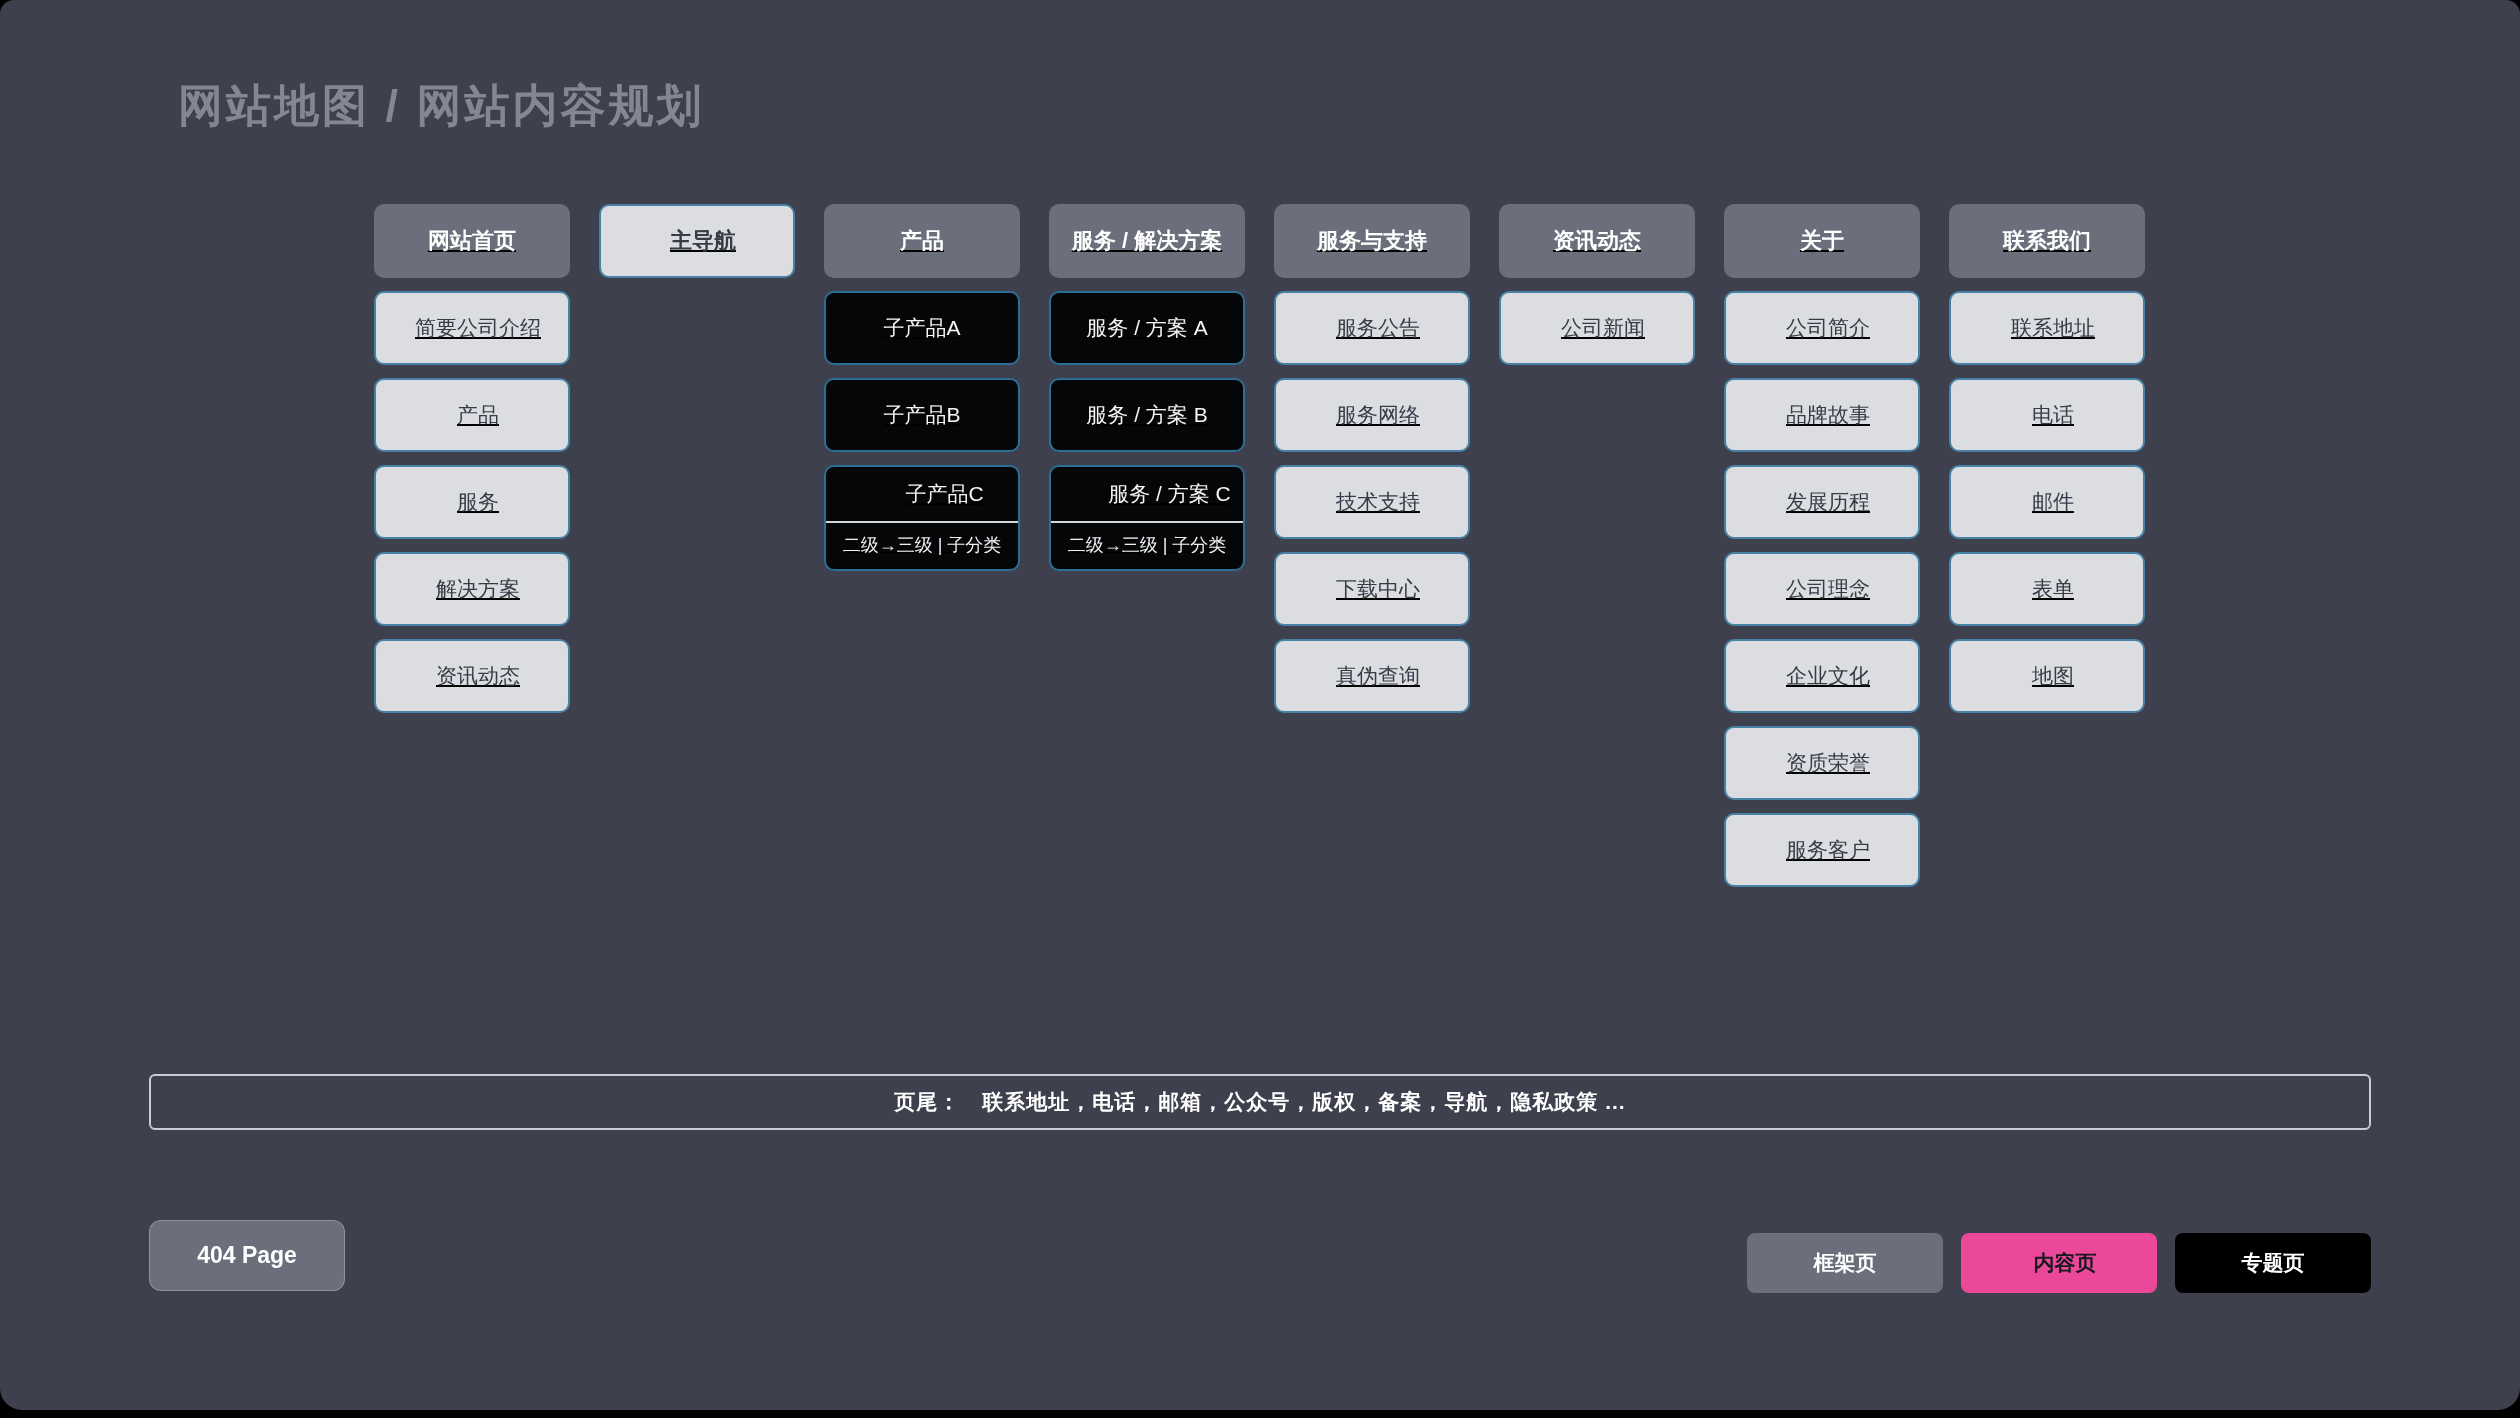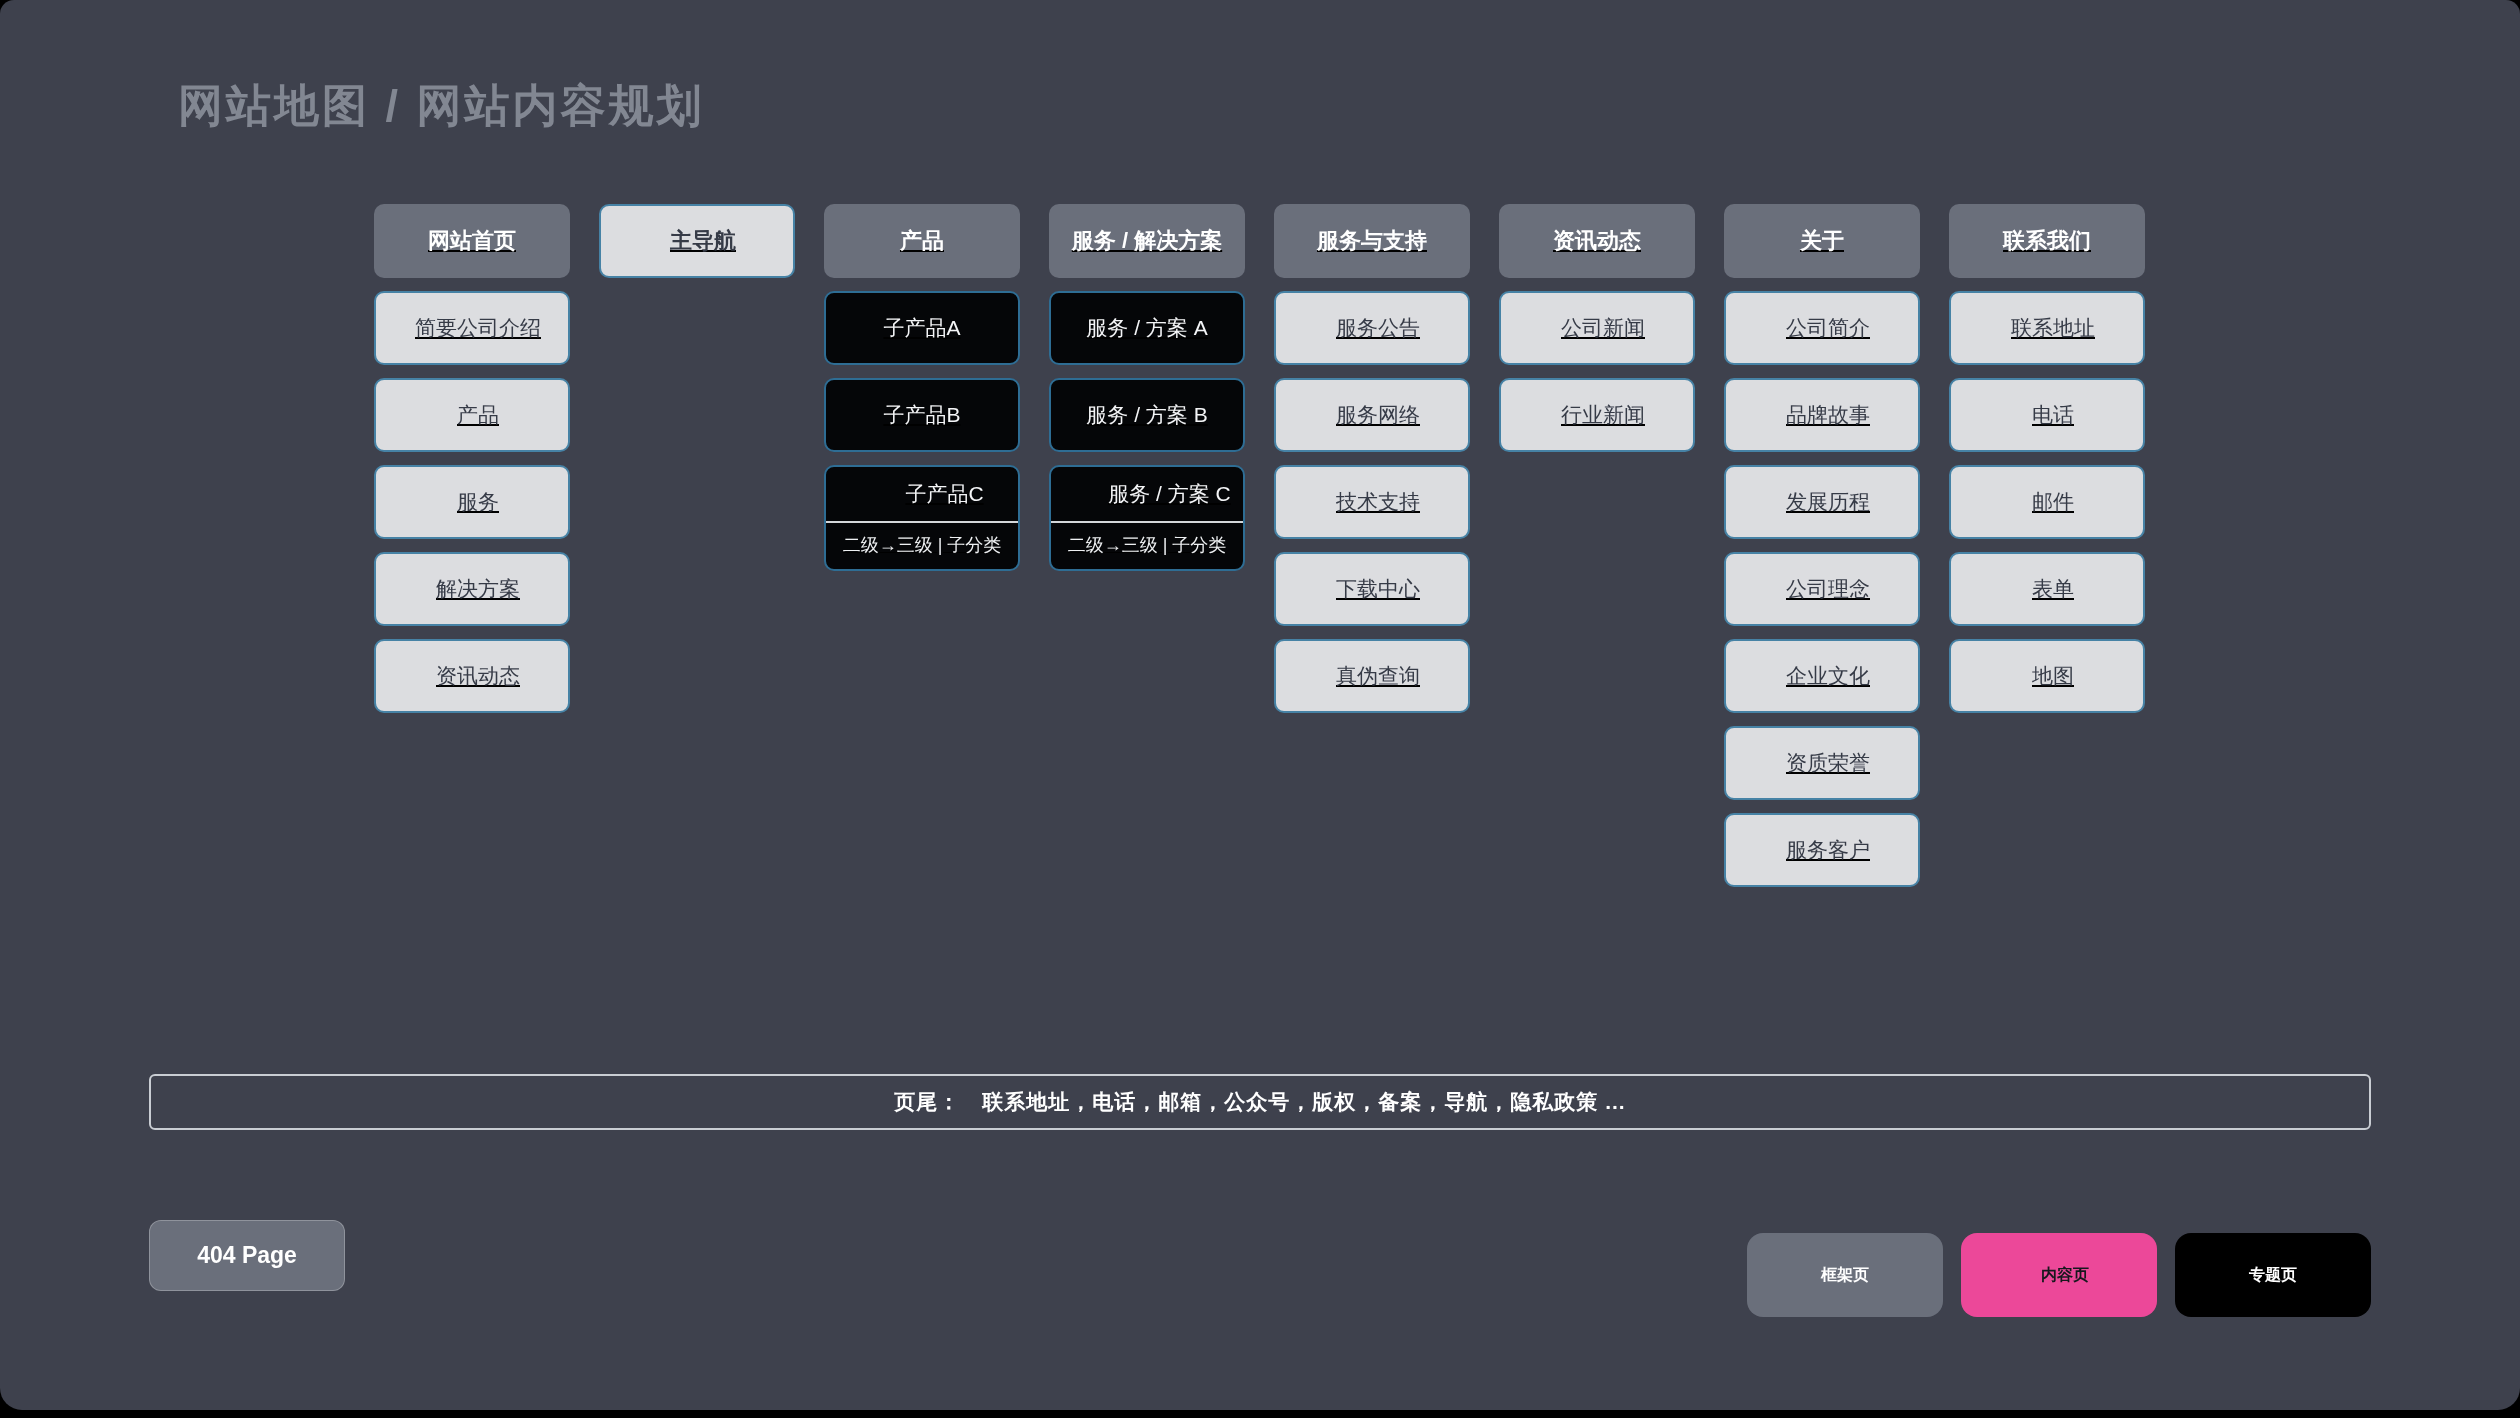--- a/index.html
+++ b/index.html
@@ -60,23 +60,23 @@
     position:absolute;left:149px;top:1220px;width:196px;height:71px;
     background:var(--frame);border:1px solid rgba(255,255,255,0.25);
     border-radius:12px;display:flex;align-items:center;justify-content:center;
     color:#fff;font-weight:700;font-size:23px;
   }
   .legend{
     position:absolute;top:1233px;right:149px;
     display:flex;gap:18px;
   }
   .lg{
-    width:196px;height:84px;border-radius:16px;
+    width:196px;height:60px;border-radius:8px;
     display:flex;align-items:center;justify-content:center;
-    font-weight:700;font-size:16px;
+    font-weight:700;font-size:21px;
   }
   .lg.frame{background:var(--frame);color:#fff;}
   .lg.content{background:#ec4899;color:#16181d;border:none;}
   .lg.special{background:#000;color:#fff;border:none;}
 </style>
 </head>
 <body>
 
 <div class="surface">
 
@@ -118,21 +118,20 @@
         <div class="box header frame">服务与支持</div>
         <div class="box content">服务公告</div>
         <div class="box content">服务网络</div>
         <div class="box content">技术支持</div>
         <div class="box content">下载中心</div>
         <div class="box content">真伪查询</div>
       </div>
       <div class="col">
         <div class="box header frame">资讯动态</div>
         <div class="box content">公司新闻</div>
-        <div class="box content">行业新闻</div>
       </div>
       <div class="col">
         <div class="box header frame">关于</div>
         <div class="box content">公司简介</div>
         <div class="box content">品牌故事</div>
         <div class="box content">发展历程</div>
         <div class="box content">公司理念</div>
         <div class="box content">企业文化</div>
         <div class="box content">资质荣誉</div>
         <div class="box content">服务客户</div>

